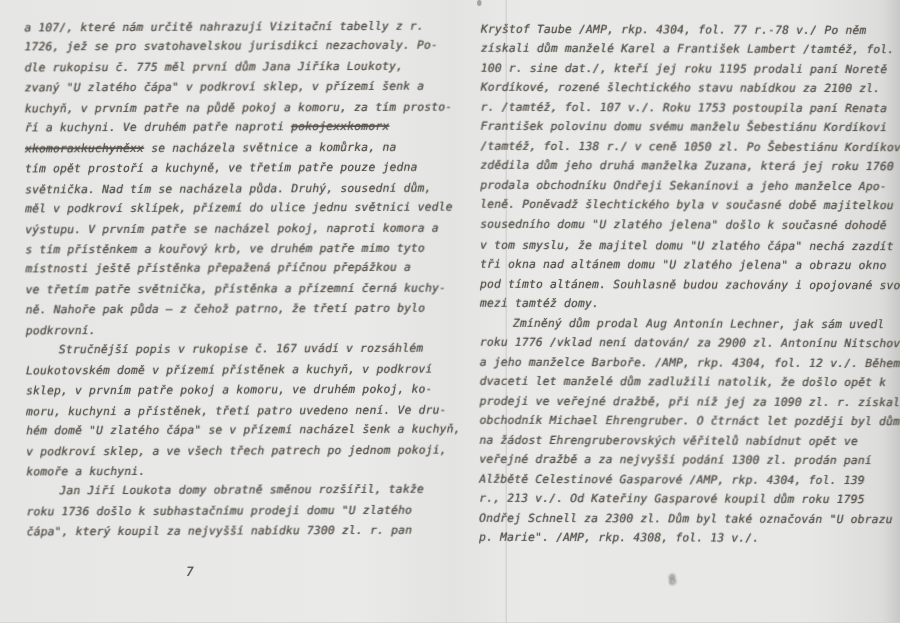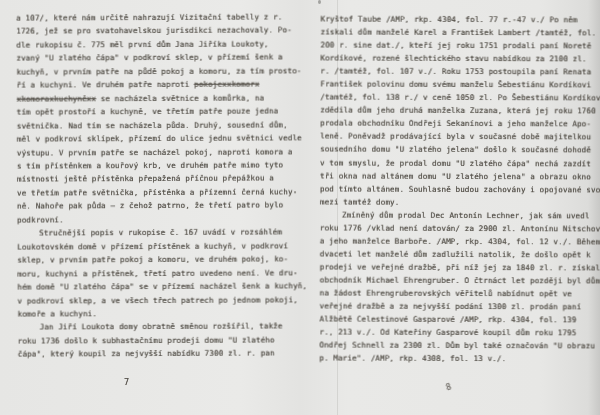--- a/index.html
+++ b/index.html
@@ -5,21 +5,21 @@
   html,body{margin:0;padding:0;background:#d0d0ce;}
   .scan{
     position:relative;width:600px;height:415px;overflow:hidden;
     background:linear-gradient(90deg,#e6e6e4 0%,#eaeae8 40%,#e3e3e1 50%,#e9e9e7 58%,#e7e7e5 90%,#dcdcda 98%,#c8c8c6 100%);
     font-family:"DejaVu Sans Mono","Liberation Mono",monospace;
   }
   .scan::before{ 
     content:"";position:absolute;left:337px;top:0;width:1px;height:100%;
     background:rgba(150,150,148,0.25);
   }
-  .page{position:absolute;top:0;height:100%;}
+  .page{position:absolute;top:0;height:100%;font-style:italic;}
   .page-left{left:0;width:300px;}
   .page-right{left:300px;width:300px;}
   .text-block{
     position:absolute;color:#57534c;font-size:7.6px;letter-spacing:0.1px;
     filter:blur(0.42px);text-shadow:0 0 0.5px rgba(87,83,76,0.85);
   }
   .page-left .text-block{left:17px;top:11px;line-height:13.45px;transform:rotate(-0.25deg);}
   .page-right .text-block{left:20px;top:13px;line-height:13.05px;transform:rotate(0.2deg);}
   .line{white-space:pre;}
   .line.indent{padding-left:22px;}
@@ -69,40 +69,40 @@
         <div class="line"><span>komoře a kuchyni.</span></div>
         <div class="line indent"><span>Jan Jiří Loukota domy obratně směnou rozšířil, takže</span></div>
         <div class="line"><span>roku 1736 došlo k subhastačnímu prodeji domu "U zlatého</span></div>
         <div class="line"><span>čápa", který koupil za nejvyšší nabídku 7300 zl. r. pan</span></div>
       </div>
     <div class="pagenum pagenum-left">7</div>
   </div>
 
   <div class="page page-right">
     <div class="text-block">
-        <div class="line"><span>Kryštof Taube /AMP, rkp. 4304, fol. 77 r.-47 v./ Po něm</span></div>
+        <div class="line"><span>Kryštof Taube /AMP, rkp. 4304, fol. 77 r.-78 v./ Po něm</span></div>
         <div class="line"><span>získali dům manželé Karel a František Lambert /tamtéž, fol.</span></div>
-        <div class="line"><span>200 r. sine dat./, kteří jej roku 1751 prodali paní Noretě</span></div>
+        <div class="line"><span>100 r. sine dat./, kteří jej roku 1195 prodali paní Noretě</span></div>
         <div class="line"><span>Kordíkové, rozené šlechtického stavu nabídkou za 2100 zl.</span></div>
         <div class="line"><span>r. /tamtéž, fol. 107 v./. Roku 1753 postoupila paní Renata</span></div>
         <div class="line"><span>František polovinu domu svému manželu Šebestiánu Kordíkovi</span></div>
         <div class="line"><span>/tamtéž, fol. 138 r./ v ceně 1050 zl. Po Šebestiánu Kordíkovi</span></div>
         <div class="line"><span>zdědila dům jeho druhá manželka Zuzana, která jej roku 1760</span></div>
         <div class="line"><span>prodala obchodníku Ondřeji Sekanínovi a jeho manželce Apo-</span></div>
-        <div class="line"><span>leně. Poněvadž prodávající byla v současné době majitelkou</span></div>
+        <div class="line"><span>leně. Poněvadž šlechtického byla v současné době majitelkou</span></div>
         <div class="line"><span>sousedního domu "U zlatého jelena" došlo k současné dohodě</span></div>
-        <div class="line"><span>v tom smyslu, že prodal domu "U zlatého čápa" nechá zazdít</span></div>
+        <div class="line"><span>v tom smyslu, že majitel domu "U zlatého čápa" nechá zazdít</span></div>
         <div class="line"><span>tři okna nad altánem domu "U zlatého jelena" a obrazu okno</span></div>
         <div class="line"><span>pod tímto altánem. Souhlasně budou zachovány i opojované svody</span></div>
         <div class="line"><span>mezi tamtéž domy.</span></div>
-        <div class="line indent"><span>Zmíněný dům prodal Dec Antonín Lechner, jak sám uvedl</span></div>
+        <div class="line indent"><span>Zmíněný dům prodal Aug Antonín Lechner, jak sám uvedl</span></div>
         <div class="line"><span>roku 1776 /vklad není datován/ za 2900 zl. Antonínu Nitschovi</span></div>
         <div class="line"><span>a jeho manželce Barboře. /AMP, rkp. 4304, fol. 12 v./. Během</span></div>
         <div class="line"><span>dvaceti let manželé dům zadlužili natolik, že došlo opět k</span></div>
-        <div class="line"><span>prodeji ve veřejné dražbě, při níž jej za 1840 zl. r. získal</span></div>
+        <div class="line"><span>prodeji ve veřejné dražbě, při níž jej za 1090 zl. r. získal</span></div>
         <div class="line"><span>obchodník Michael Ehrengruber. O čtrnáct let později byl dům</span></div>
         <div class="line"><span>na žádost Ehrengruberovských věřitelů nabídnut opět ve</span></div>
         <div class="line"><span>veřejné dražbě a za nejvyšší podání 1300 zl. prodán paní</span></div>
         <div class="line"><span>Alžbětě Celestinové Gasparové /AMP, rkp. 4304, fol. 139</span></div>
         <div class="line"><span>r., 213 v./. Od Kateřiny Gasparové koupil dům roku 1795</span></div>
         <div class="line"><span>Ondřej Schnell za 2300 zl. Dům byl také označován "U obrazu</span></div>
         <div class="line"><span>p. Marie". /AMP, rkp. 4308, fol. 13 v./.</span></div>
       </div>
     <div class="pagenum pagenum-right">8</div>
   </div>

